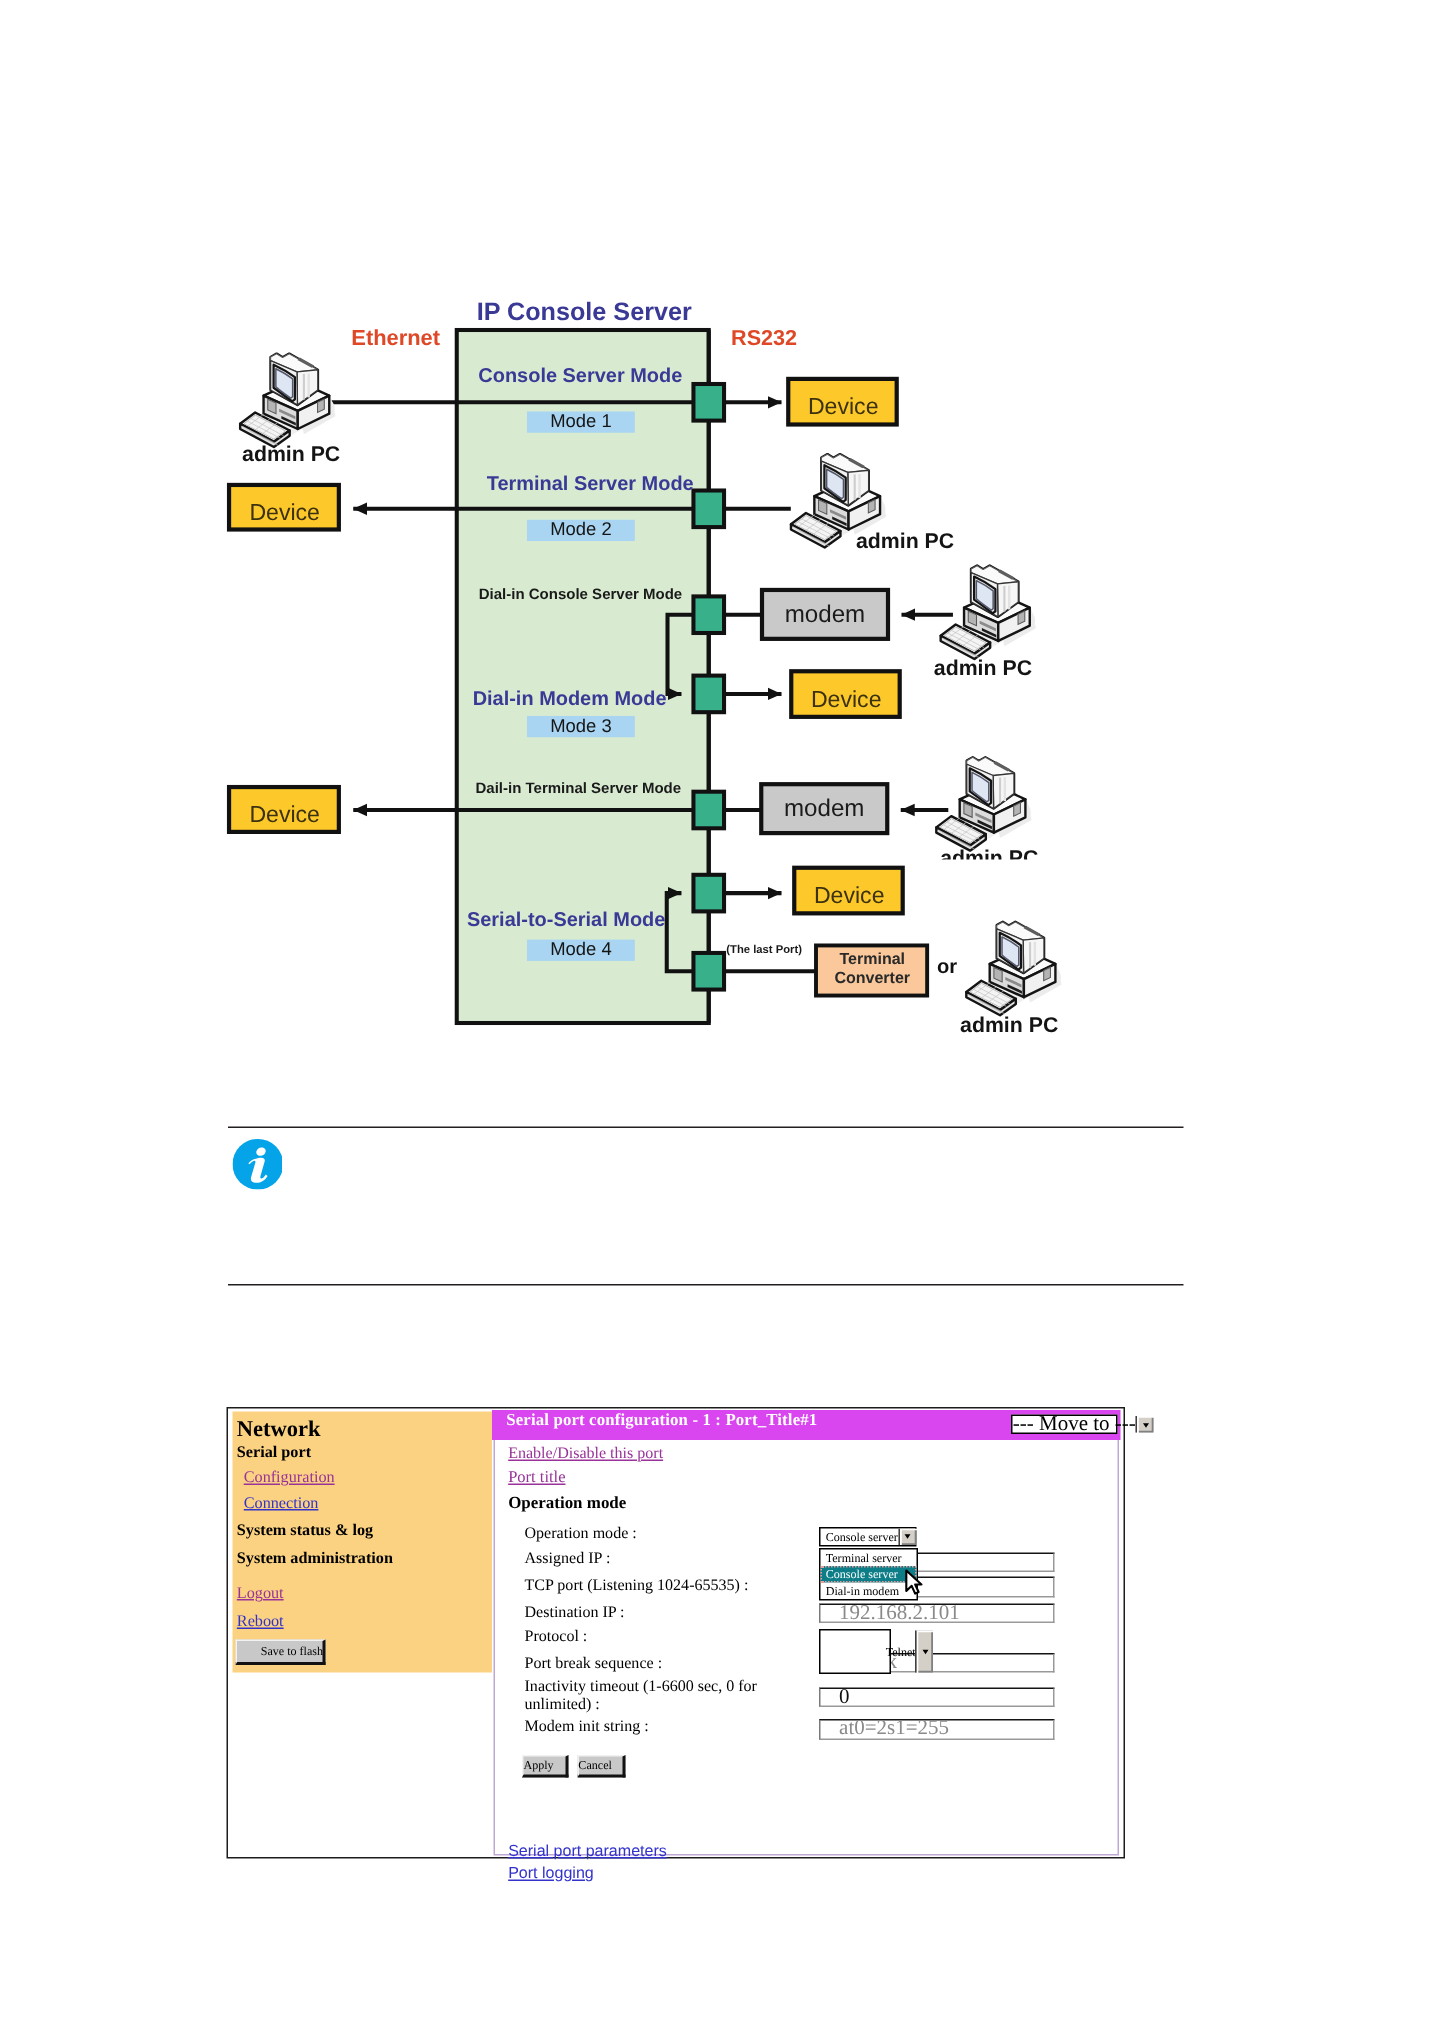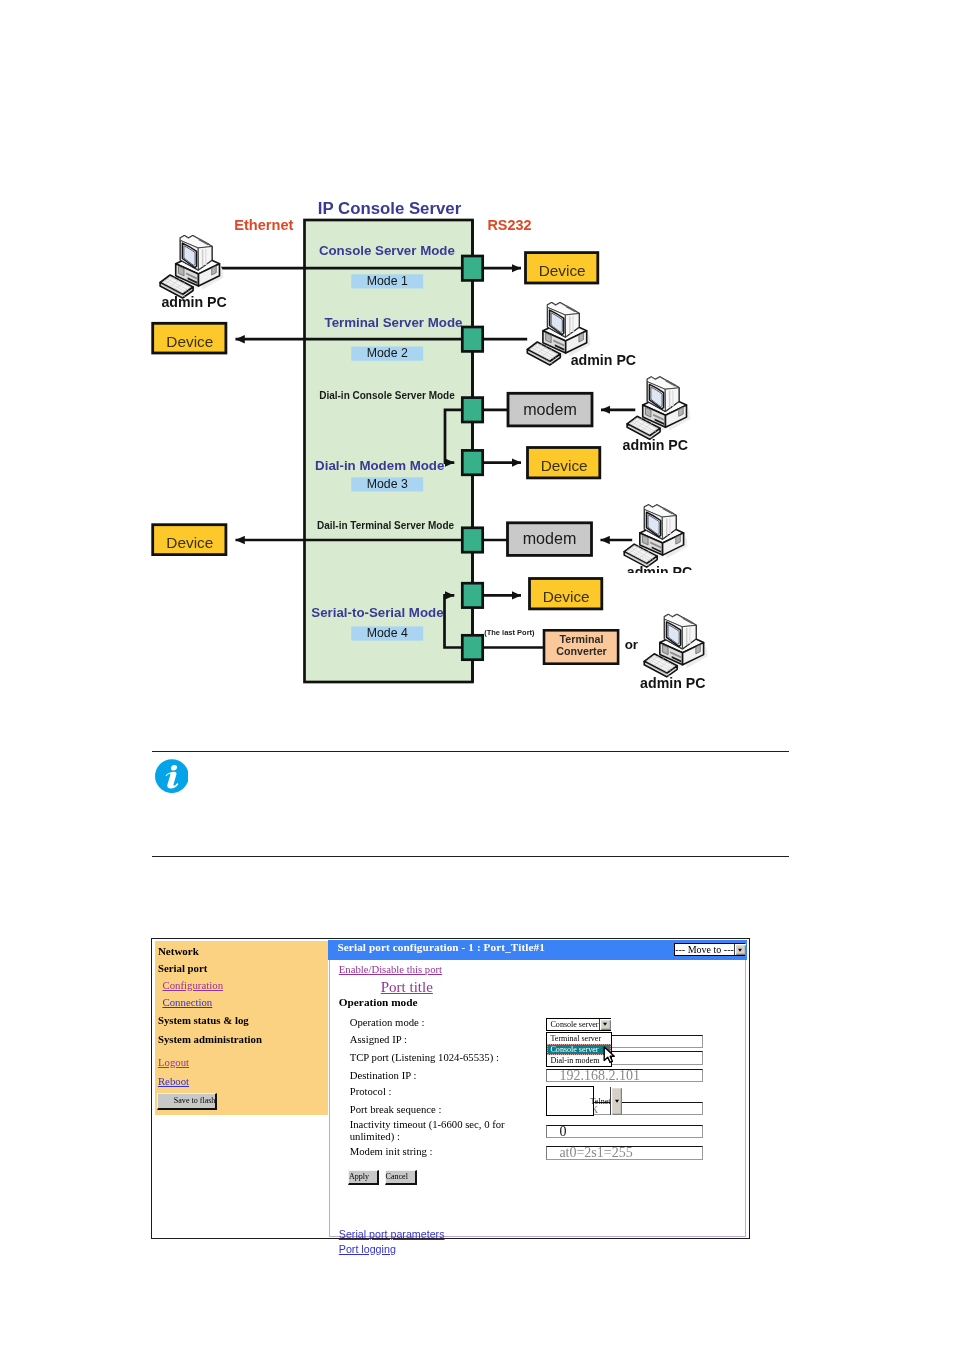--- a/index.html
+++ b/index.html
@@ -6,24 +6,24 @@
   body{width:954px;height:1350px;font-family:"Liberation Serif",serif;overflow:hidden;position:relative;}
   .page{position:absolute;left:0;top:0;width:954px;height:1350px;}
   svg.diagram{position:absolute;left:0;top:0;}
   .note-rule{position:absolute;left:152px;width:637px;height:1.3px;background:#231f20;}
   .note-icon{position:absolute;left:154.5px;top:758.8px;width:33.8px;height:34.3px;}
   .shot{position:absolute;left:151px;top:938px;width:598.5px;height:301px;border:1.5px solid #1c1c1c;box-sizing:border-box;background:#fff;}
   .sb{position:absolute;left:3.3px;top:1.6px;width:173.2px;height:174.2px;background:#fbd281;}
   .sb-item{position:absolute;white-space:nowrap;color:#000;font-family:"Liberation Serif",serif;}
   .sb-btn{position:absolute;background:#c8c8c8;border-style:solid;border-width:1.2px 2.4px 2.4px 1.2px;border-color:#f2f2f2 #121212 #121212 #f2f2f2;box-sizing:border-box;font-family:"Liberation Serif",serif;font-size:7.6px;color:#000;text-align:right;}
   .rp{position:absolute;left:176.7px;top:1.3px;width:417.6px;height:297.2px;border:1.3px solid #c0a8d4;box-sizing:border-box;background:#fff;}
-  .rp-head{position:absolute;left:-1.3px;top:-1.3px;width:calc(100% + 2.6px);height:19.5px;background:#3b82f6;box-sizing:border-box;}
+  .rp-head{position:absolute;left:-1.3px;top:-1.3px;width:calc(100% + 2.6px);height:19.5px;background:#d946ef;box-sizing:border-box;}
   .rp-title{position:absolute;left:9px;top:2.6px;font-weight:bold;font-size:10.4px;color:#fff;white-space:nowrap;font-family:"Liberation Serif",serif;letter-spacing:0.1px;}
   .mv{position:absolute;right:1.2px;top:2.8px;width:71.2px;height:13.6px;background:#fff;border:1.3px solid #000;box-sizing:border-box;display:flex;align-items:center;}
-  .mv .lbl{font-size:10px;flex:1;text-align:left;color:#000;white-space:nowrap;font-family:"Liberation Serif",serif;}
+  .mv .lbl{font-size:14px;flex:1;text-align:left;color:#000;white-space:nowrap;font-family:"Liberation Serif",serif;}
   .arw{width:11px;align-self:stretch;background:#d4d0c8;border-left:1px solid #404040;box-shadow:inset 1.2px 1.2px 0 #fff,inset -1.2px -1.2px 0 #808080;position:relative;flex:none;}
   .arw::after{content:"";position:absolute;left:50%;top:50%;transform:translate(-50%,-40%);border-left:2.6px solid transparent;border-right:2.6px solid transparent;border-top:3.6px solid #000;}
   .lnkv{position:absolute;font-size:10.2px;color:#993399;text-decoration:underline;white-space:nowrap;font-family:"Liberation Serif",serif;}
   .lnk{position:absolute;font-size:10.2px;color:#3333cc;text-decoration:underline;white-space:nowrap;font-family:Liberation Sans, sans-serif;margin-top:36px;}
   .sec{position:absolute;font-weight:bold;font-size:10.5px;color:#000;font-family:"Liberation Serif",serif;white-space:nowrap;}
   .fl{position:absolute;font-size:10.2px;color:#000;font-family:"Liberation Serif",serif;}
   .inp{position:absolute;background:#fff;border:1px solid #999;border-top:1.6px solid #141414;border-left-color:#7a7a7a;box-sizing:border-box;font-size:14px;color:#8a8a8a;display:flex;align-items:center;padding-left:12px;overflow:hidden;font-family:"Liberation Serif",serif;}
   .inp.val{color:#111;}
   .sel{position:absolute;background:#fff;border:1.3px solid #000;box-sizing:border-box;display:flex;align-items:center;}
   .sel .lbl{flex:1;padding-left:3px;font-size:8.05px;color:#000;white-space:nowrap;font-family:"Liberation Serif",serif;}
@@ -185,40 +185,40 @@
 <div class="note-rule" style="top:751px"></div>
 <div class="note-rule" style="top:856px"></div>
 <svg class="note-icon" viewBox="0 0 34 34">
  <circle cx="17" cy="17" r="17" fill="#05a3e8"></circle>
  <path d="M19.5 5.8 C21.4 5.8 22.5 7.0 22.2 8.6 C21.9 10.2 20.5 11.4 18.6 11.4 C16.8 11.4 15.7 10.1 16.0 8.5 C16.3 7.0 17.7 5.8 19.5 5.8 Z" fill="#fff"></path>
  <path d="M10.6 16.3 C12.8 13.9 16.4 12.6 19.3 12.6 C21.2 12.6 22.0 13.6 21.5 15.4 L18.7 25.2 C18.4 26.3 18.9 26.8 19.9 26.4 C20.8 26.0 21.6 25.1 22.3 23.9 L23.5 24.9 C21.9 27.8 19.3 29.5 16.0 29.5 C13.1 29.5 11.8 28.0 12.5 25.5 L15.3 16.0 C15.6 14.9 15.1 14.5 14.1 14.8 C13.3 15.1 12.3 15.9 11.4 17.0 Z" fill="#fff"></path>
 </svg>
 <div style="position:absolute;left:200px;top:760px;width:580px;font-size:11px;color:#111;"></div>
 <div class="shot">
 <div class="sb">
-<div class="sb-item" style="left:2.6px;top:4.5px;font-size:11px;font-weight:bold;color:#000;">Network</div>
+<div class="sb-item" style="left:2.6px;top:4.5px;font-size:15px;font-weight:bold;color:#000;">Network</div>
 <div class="sb-item" style="left:2.6px;top:21.6px;font-size:10.8px;font-weight:bold;color:#000;">Serial port</div>
 <div class="sb-item" style="left:7.2px;top:38.6px;font-size:10.8px;color:#993399;text-decoration:underline;">Configuration</div>
 <div class="sb-item" style="left:7.2px;top:55.3px;font-size:10.8px;color:#3333cc;text-decoration:underline;">Connection</div>
 <div class="sb-item" style="left:2.6px;top:73.1px;font-size:10.8px;font-weight:bold;color:#000;">System status &amp; log</div>
 <div class="sb-item" style="left:2.6px;top:92.7px;font-size:10.8px;font-weight:bold;color:#000;">System administration</div>
 <div class="sb-item" style="left:2.6px;top:115.6px;font-size:10.8px;color:#993399;text-decoration:underline;">Logout</div>
 <div class="sb-item" style="left:2.6px;top:134.1px;font-size:10.8px;color:#3333cc;text-decoration:underline;">Reboot</div>
 <div class="sb-btn" style="left:2.1px;top:152.8px;width:60px;height:16.5px;line-height:13.5px;font-size:8.05px;">Save to flash</div>
 </div>
 <div class="rp">
 <div class="rp-head">
 <div class="rp-title" style="left:9.1px;top:0.6px;font-size:11.2px;">Serial port configuration - 1 : Port_Title#1</div>
 <div class="mv">
             <div class="lbl">--- Move to ---</div>
             <div class="arw"></div>
           </div>
 </div>
 <div class="lnkv" style="left:9.1px;top:21.9px;font-size:10.7px;">Enable/Disable this port</div>
-<div class="lnkv" style="left:9.1px;top:37.8px;font-size:15px;margin-left:42px;">Port title</div>
+<div class="lnkv" style="left:9.1px;top:37.8px;font-size:11px;">Port title</div>
 <div class="sec" style="left:9.1px;top:54.8px;font-size:11.3px;">Operation mode</div>
 <div class="fl" style="left:20.0px;top:74.5px;font-size:10.7px;">Operation mode :</div>
 <div class="fl" style="left:20.0px;top:92.1px;font-size:10.7px;">Assigned IP :</div>
 <div class="fl" style="left:20.0px;top:109.4px;font-size:10.7px;">TCP port (Listening 1024-65535) :</div>
 <div class="fl" style="left:20.0px;top:127.3px;font-size:10.7px;">Destination IP :</div>
 <div class="fl" style="left:20.0px;top:143.7px;font-size:10.7px;">Protocol :</div>
 <div class="fl" style="left:20.0px;top:161.3px;font-size:10.7px;text-align:center;">Port break sequence :</div>
 <div class="fl" style="left:20.0px;top:177.0px;font-size:10.7px;">Inactivity timeout (1-6600 sec, 0 for</div>
 <div class="fl" style="left:20.0px;top:188.8px;font-size:10.7px;">unlimited) :</div>
 <div class="fl" style="left:20.0px;top:204.0px;font-size:10.7px;">Modem init string :</div>

